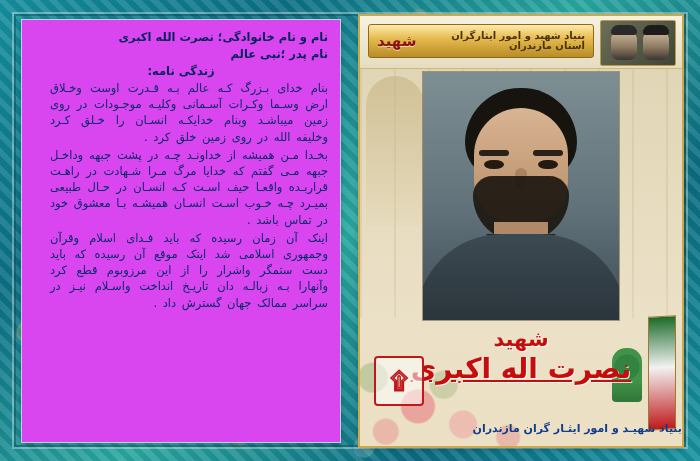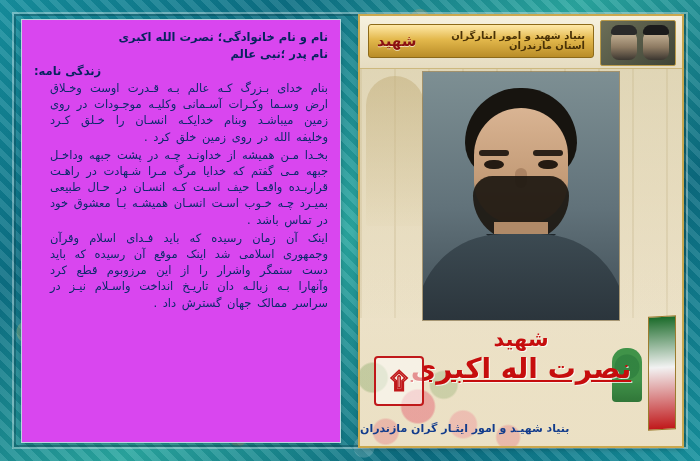--- a/index.html
+++ b/index.html
@@ -87,21 +87,21 @@
     text-align: justify;
     text-align-last: right;
     color: #0b2a6b;
     font-size: 11.5px;
     line-height: 16.2px;
     word-spacing: 2px;
     margin: 0 0 2px 16px;
   }
   .sect-title {
     direction: rtl;
-    text-align: left;
+    text-align: center;
     color: #07235e;
     font-weight: bold;
     font-size: 11.5px;
     line-height: 16px;
     margin: 1px 0 1px 0;
   }
 
   
   .poster {
     position: absolute;
@@ -326,21 +326,21 @@
     font-size: 14px;
     font-weight: bold;
     line-height: 20px;
     margin: 4px 0 0 0;
     text-shadow: 1px 1px 0 rgba(255,255,255,0.6);
   }
   .foundation {
     position: absolute;
     left: 0; right: 0;
     bottom: 10px;
-    text-align: left;
+    text-align: right;
     direction: rtl;
     color: #123c8c;
     font-size: 11px;
     font-weight: bold;
     line-height: 15px;
   }
 
   
   .flag-strip {
     position: absolute;

